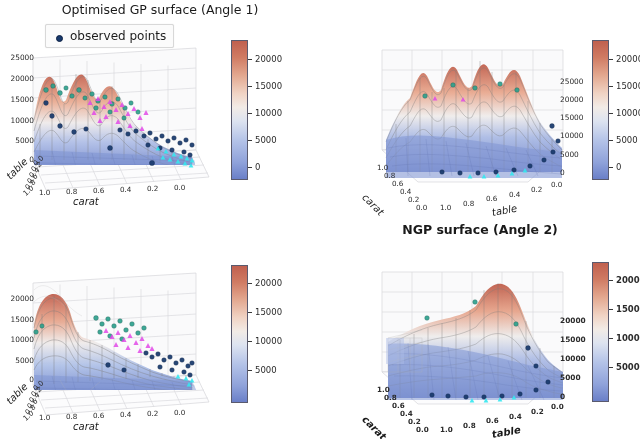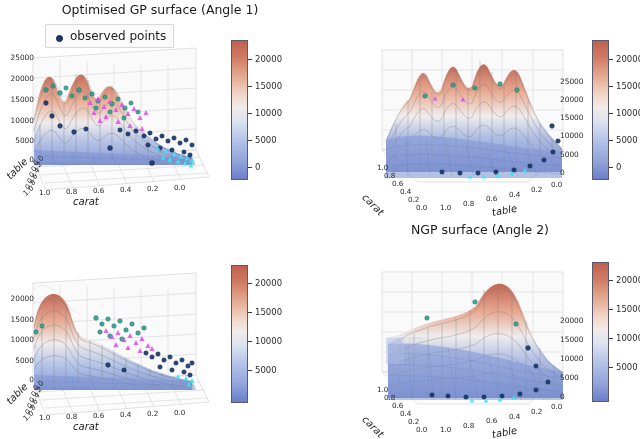--- a/index.html
+++ b/index.html
@@ -2,21 +2,21 @@
 <html><head>
 <meta charset="utf-8">
 <style>
   html,body{margin:0;padding:0;background:#ffffff;}
   body{width:640px;height:439px;overflow:hidden;font-family:"DejaVu Sans",sans-serif;color:#262626;}
   .figure{position:relative;width:640px;height:439px;}
   .panel{position:absolute;width:320px;height:219px;}
   .p-tl{left:0;top:0;padding-left:34px;}
   .p-tr{left:320px;top:0;}
   .p-bl{left:0;top:220px;}
-  .p-br{left:320px;top:220px;}
+  .p-br{left:320px;top:220px;font-weight:bold;}
 
   .panel-title{
     position:absolute;top:2px;left:0;width:320px;text-align:center;
     font-size:12.5px;font-family:"DejaVu Sans",sans-serif;color:#1a1a1a;
     letter-spacing:0px;white-space:nowrap;
   }
   .axsvg{position:absolute;left:0;top:0;overflow:visible;}
 
   
   .cbar{position:absolute;}

